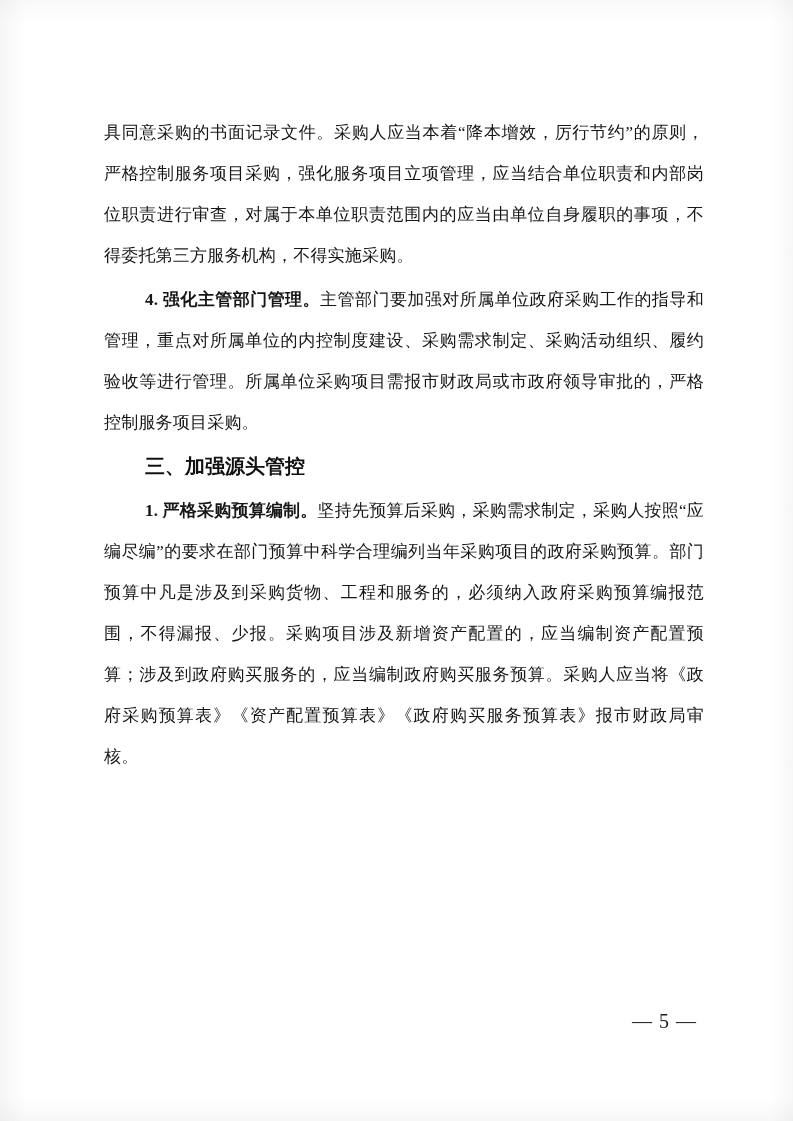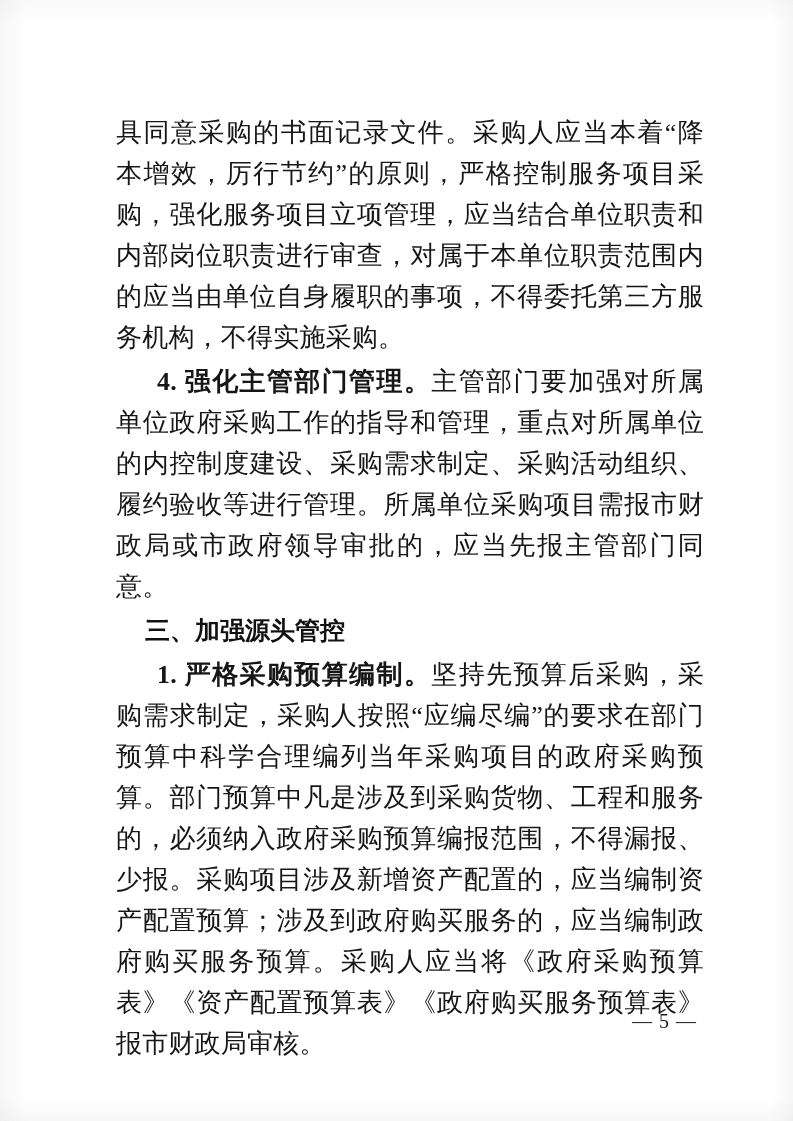--- a/index.html
+++ b/index.html
@@ -31,35 +31,35 @@
       linear-gradient(to top, rgba(0,0,0,0.03) 0px, rgba(0,0,0,0.0) 24px);
     pointer-events: none;
   }
   .body-area {
     position: absolute;
     left: 104px;
     top: 112px;
     width: 600px;
   }
   p.para {
-    margin: 0 0 3px 12px;
-    font-size: 26px;
+    margin: 0 0 3px 0;
+    font-size: 17px;
     line-height: 41px;
     color: #161616;
     text-align: justify;
     text-justify: inter-ideograph;
     letter-spacing: 0.2px;
     font-family: "Liberation Serif", "DejaVu Serif", serif;
   }
   p.indent {
     text-indent: 41px;
   }
   p.heading {
     margin: 0 0 3px 0;
-    font-size: 25px;
+    font-size: 20px;
     line-height: 41px;
     font-weight: bold;
     text-indent: 41px;
     color: #111;
   }
   .bold-run {
     font-weight: bold;
   }
   .page-number {
     position: absolute;
@@ -73,21 +73,21 @@
 </style>
 </head>
 <body>
 
 <div class="page">
 
   <div class="body-area">
 
     <p class="para">具同意采购的书面记录文件。采购人应当本着“降本增效，厉行节约”的原则，严格控制服务项目采购，强化服务项目立项管理，应当结合单位职责和内部岗位职责进行审查，对属于本单位职责范围内的应当由单位自身履职的事项，不得委托第三方服务机构，不得实施采购。</p>
 
-    <p class="para indent"><span class="bold-run">4. 强化主管部门管理。</span><span>主管部门要加强对所属单位政府采购工作的指导和管理，重点对所属单位的内控制度建设、采购需求制定、采购活动组织、履约验收等进行管理。所属单位采购项目需报市财政局或市政府领导审批的，应当先报主管部门同意。</span></p>
+    <p class="para indent"><span class="bold-run">4. 强化主管部门管理。</span><span>主管部门要加强对所属单位政府采购工作的指导和管理，重点对所属单位的内控制度建设、采购需求制定、采购活动组织、履约验收等进行管理。所属单位采购项目需报市财政局或市政府领导审批的，严格控制服务项目采购。</span></p>
 
     <p class="heading">三、加强源头管控</p>
 
     <p class="para indent"><span class="bold-run">1. 严格采购预算编制。</span><span>坚持先预算后采购，采购需求制定，采购人按照“应编尽编”的要求在部门预算中科学合理编列当年采购项目的政府采购预算。部门预算中凡是涉及到采购货物、工程和服务的，必须纳入政府采购预算编报范围，不得漏报、少报。采购项目涉及新增资产配置的，应当编制资产配置预算；涉及到政府购买服务的，应当编制政府购买服务预算。采购人应当将《政府采购预算表》《资产配置预算表》《政府购买服务预算表》报市财政局审核。</span></p>
 
 
   </div>
 
   <div class="page-number">— 5 —</div>
 

